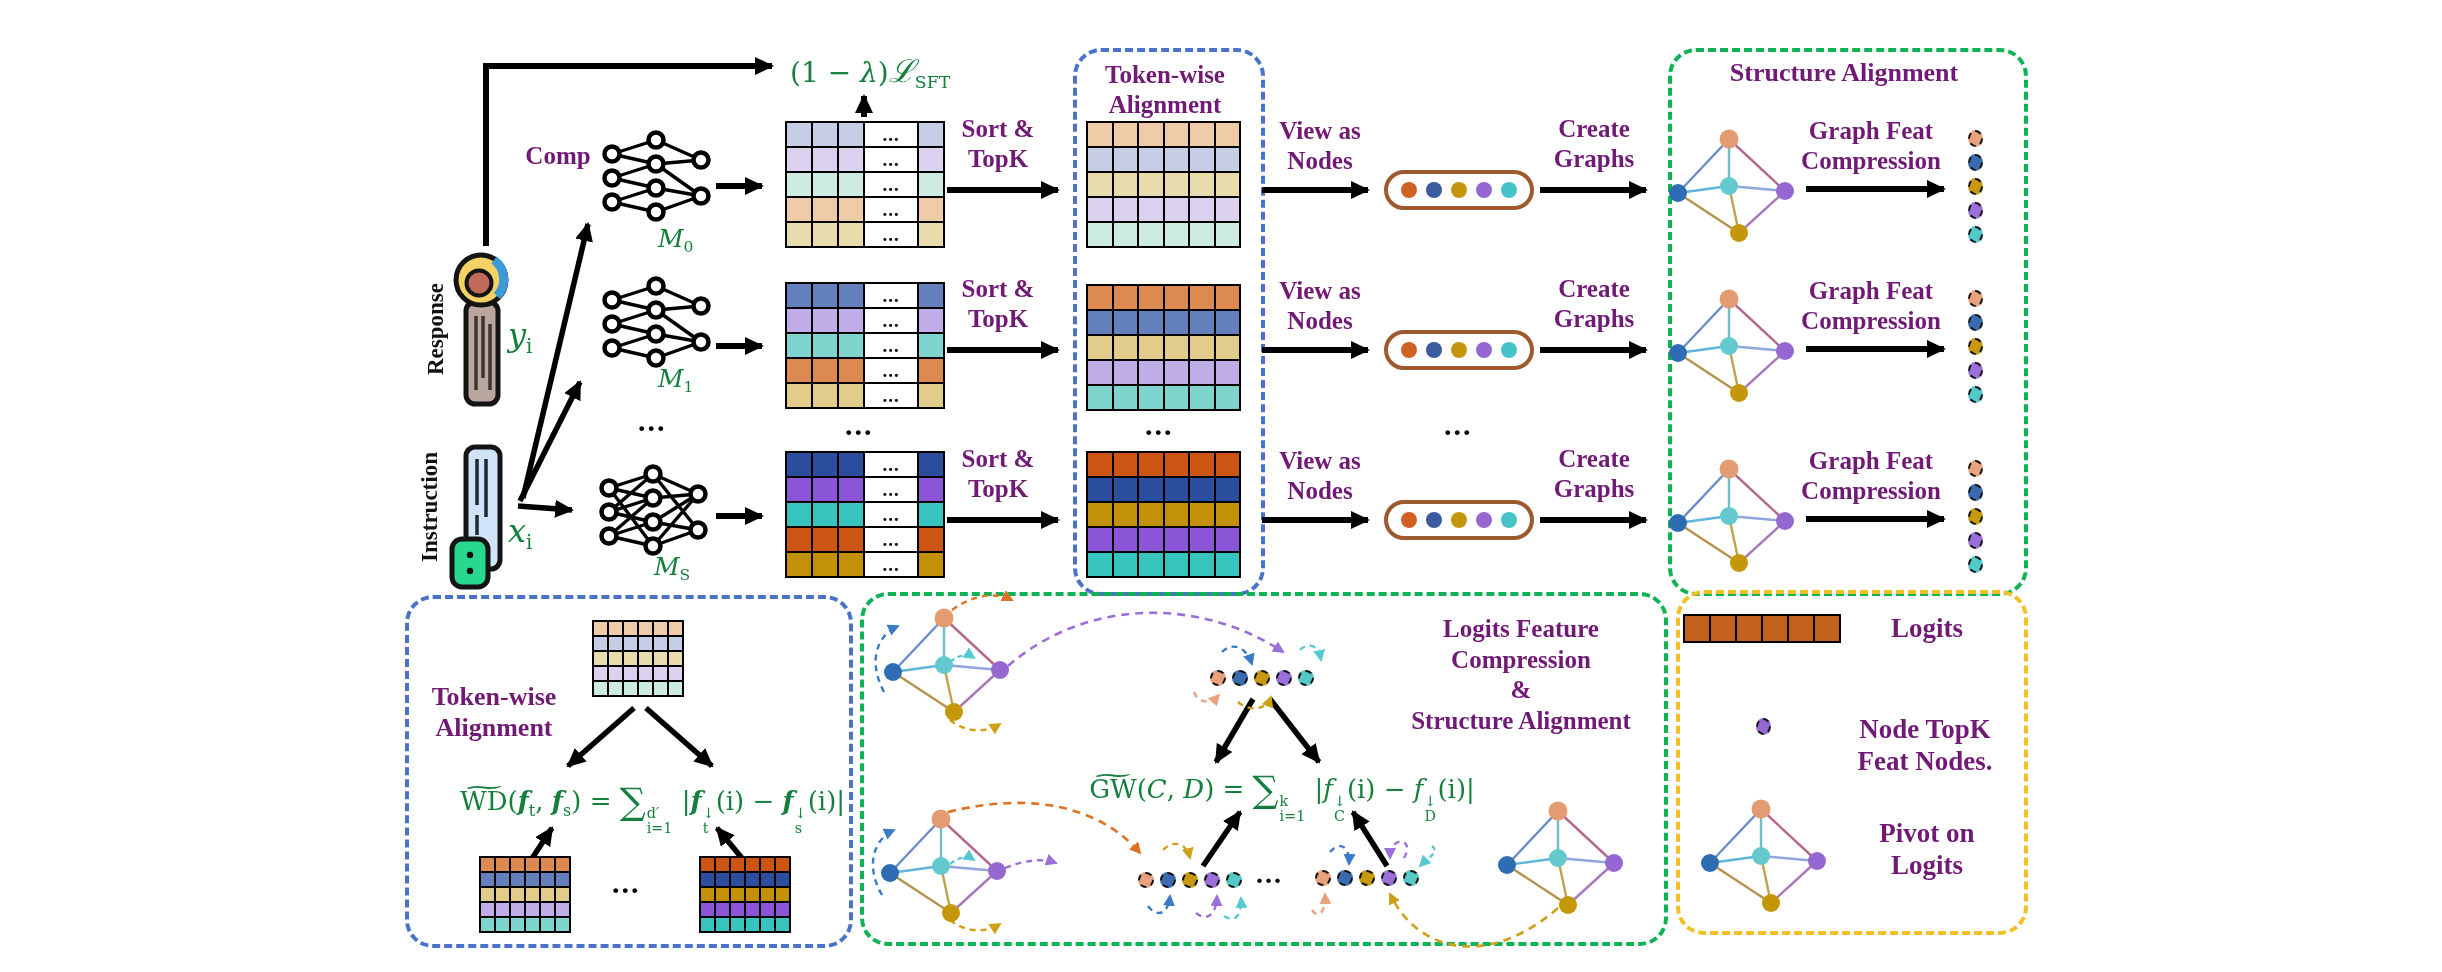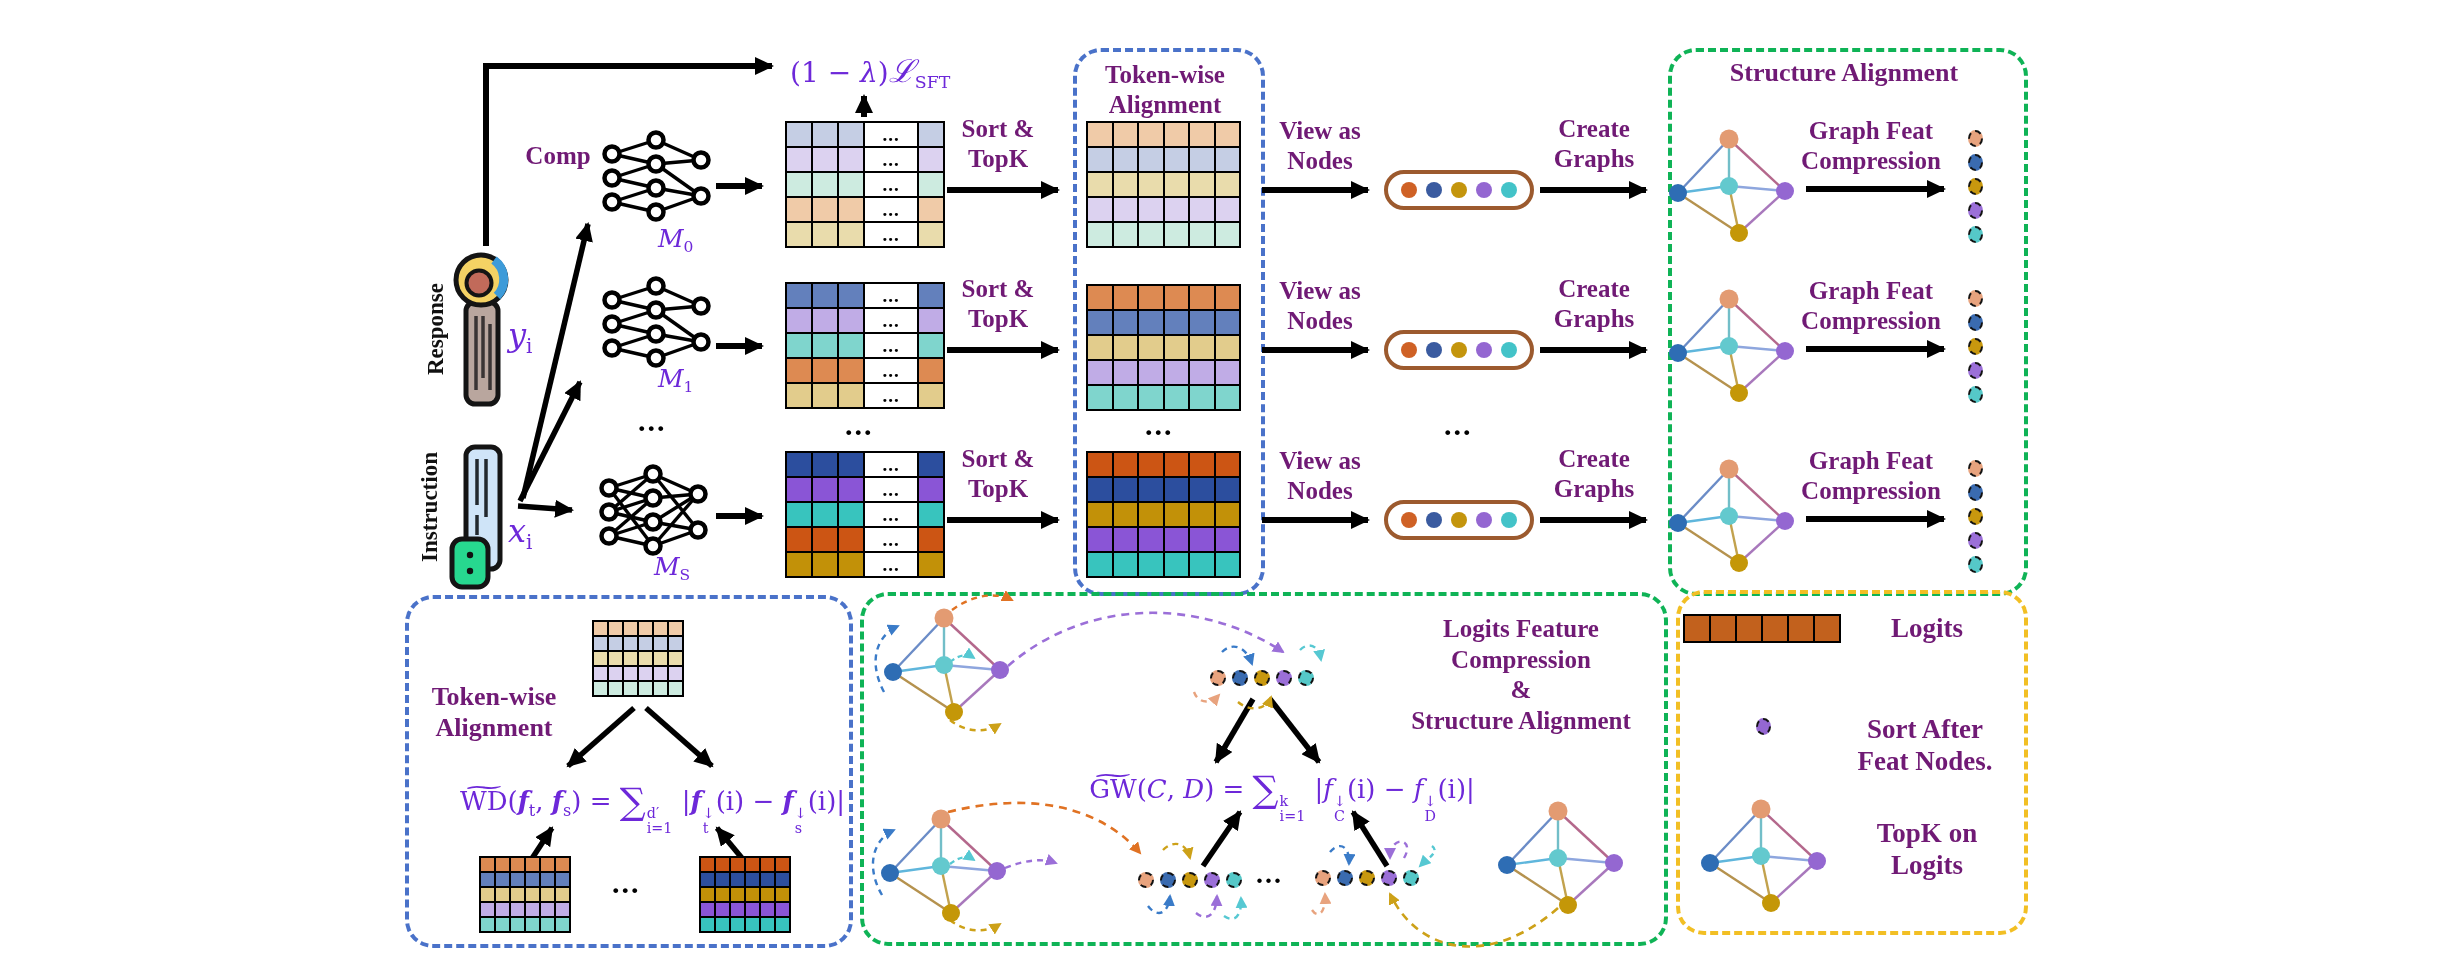--- a/index.html
+++ b/index.html
@@ -6,21 +6,21 @@
   #canvas{position:relative;width:2442px;height:972px;background:#fff;overflow:hidden;
           font-family:"Liberation Serif",serif;}
   .abs{position:absolute;}
   svg{display:block;}
   #arrow-layer{position:absolute;left:0;top:0;z-index:1;}
   .lbl{position:absolute;z-index:3;font-weight:700;color:#701a75;text-align:center;line-height:1.18;
        font-family:"Liberation Serif",serif;}
   .vlabel{position:absolute;z-index:3;font:700 23px "Liberation Serif",serif;color:#111;
           transform:rotate(-90deg);text-align:center;white-space:nowrap;}
   .dashbox{position:absolute;z-index:0;border-radius:28px;background:transparent;}
-  .formula{position:absolute;z-index:3;font-family:"DejaVu Serif",serif;color:#6d28d9;white-space:nowrap;}
+  .formula{position:absolute;z-index:3;font-family:"DejaVu Serif",serif;color:#15803d;white-space:nowrap;}
   .f-i{font-style:italic;}
   .f-b{font-style:italic;font-weight:700;}
   .f-cal{font-style:italic;font-size:1.12em;}
   .f-big{font-size:1.4em;vertical-align:-0.1em;}
   .f-sub{font-size:0.62em;vertical-align:-0.35em;}
   .f-ss{display:inline-flex;flex-direction:column;align-items:flex-start;font-size:0.55em;
         line-height:1.05;vertical-align:-0.55em;margin:0 1px;}
   .f-tilde{position:relative;display:inline-block;}
   .f-tmark{position:absolute;top:-0.62em;left:50%;transform:translateX(-50%) scaleX(2.4);font-size:0.85em;}
   .ellip{position:absolute;z-index:3;font:700 30px "Liberation Serif",serif;letter-spacing:2px;color:#000;}
@@ -780,35 +780,35 @@
       <div class="cell" style="background: rgb(194, 97, 29);"></div>
       <div class="cell" style="background: rgb(194, 97, 29);"></div>
       <div class="cell" style="background: rgb(194, 97, 29);"></div>
       <div class="cell" style="background: rgb(194, 97, 29);"></div>
     </div>
   <div class="lbl" style="left:1862px;top:613px;width:130px;font-size:27px;">Logits</div>
   <div class="abs" style="left:1756px;top:718px;z-index:2;">
       <span class="ddot" style="display:block;background:var(--legend-node);"></span>
     </div>
   <div class="lbl" style="left:1840px;top:714px;width:170px;font-size:27px;">
-    <div>Sort After</div>
+    <div>Node TopK</div>
     <div>Feat Nodes.</div>
   </div>
   <svg class="abs graph" style="left:1695px;top:793px;z-index:2;" width="135" height="125" viewBox="0 0 135 125">
       <line x1="66" y1="16" x2="15" y2="70" stroke="#6b8cc7" stroke-width="2.4"></line>
       <line x1="66" y1="16" x2="66" y2="63" stroke="#72bec8" stroke-width="2.4"></line>
       <line x1="66" y1="16" x2="122" y2="68" stroke="#b4688c" stroke-width="2.4"></line>
       <line x1="15" y1="70" x2="66" y2="63" stroke="#5fb6dc" stroke-width="2.4"></line>
       <line x1="66" y1="63" x2="122" y2="68" stroke="#8ea6de" stroke-width="2.4"></line>
       <line x1="15" y1="70" x2="76" y2="110" stroke="#b5924e" stroke-width="2.4"></line>
       <line x1="66" y1="63" x2="76" y2="110" stroke="#c2a24e" stroke-width="2.4"></line>
       <line x1="76" y1="110" x2="122" y2="68" stroke="#a878bc" stroke-width="2.4"></line>
       <circle cx="66" cy="16" r="9.5" fill="#e39b72"></circle>
       <circle cx="15" cy="70" r="9" fill="#2e6db4"></circle>
       <circle cx="66" cy="63" r="9" fill="#63c9ce"></circle>
       <circle cx="122" cy="68" r="9" fill="#9467d1"></circle>
       <circle cx="76" cy="110" r="9" fill="#c49708"></circle>
     </svg>
   <div class="lbl" style="left:1852px;top:818px;width:150px;font-size:27px;">
-    <div>TopK on</div>
+    <div>Pivot on</div>
     <div>Logits</div>
   </div>
 </div>
 
 </body></html>

